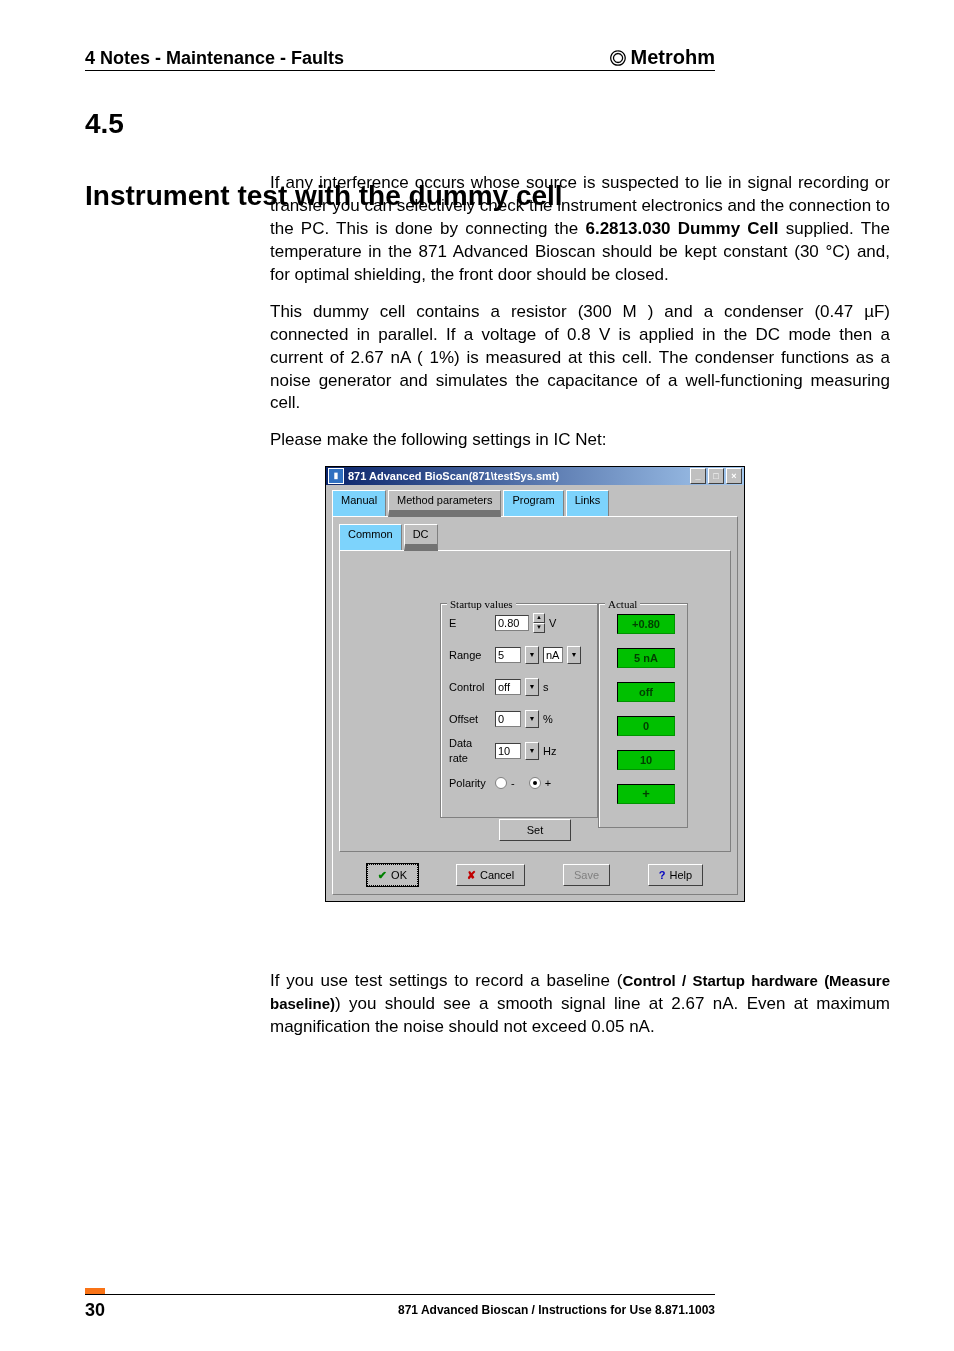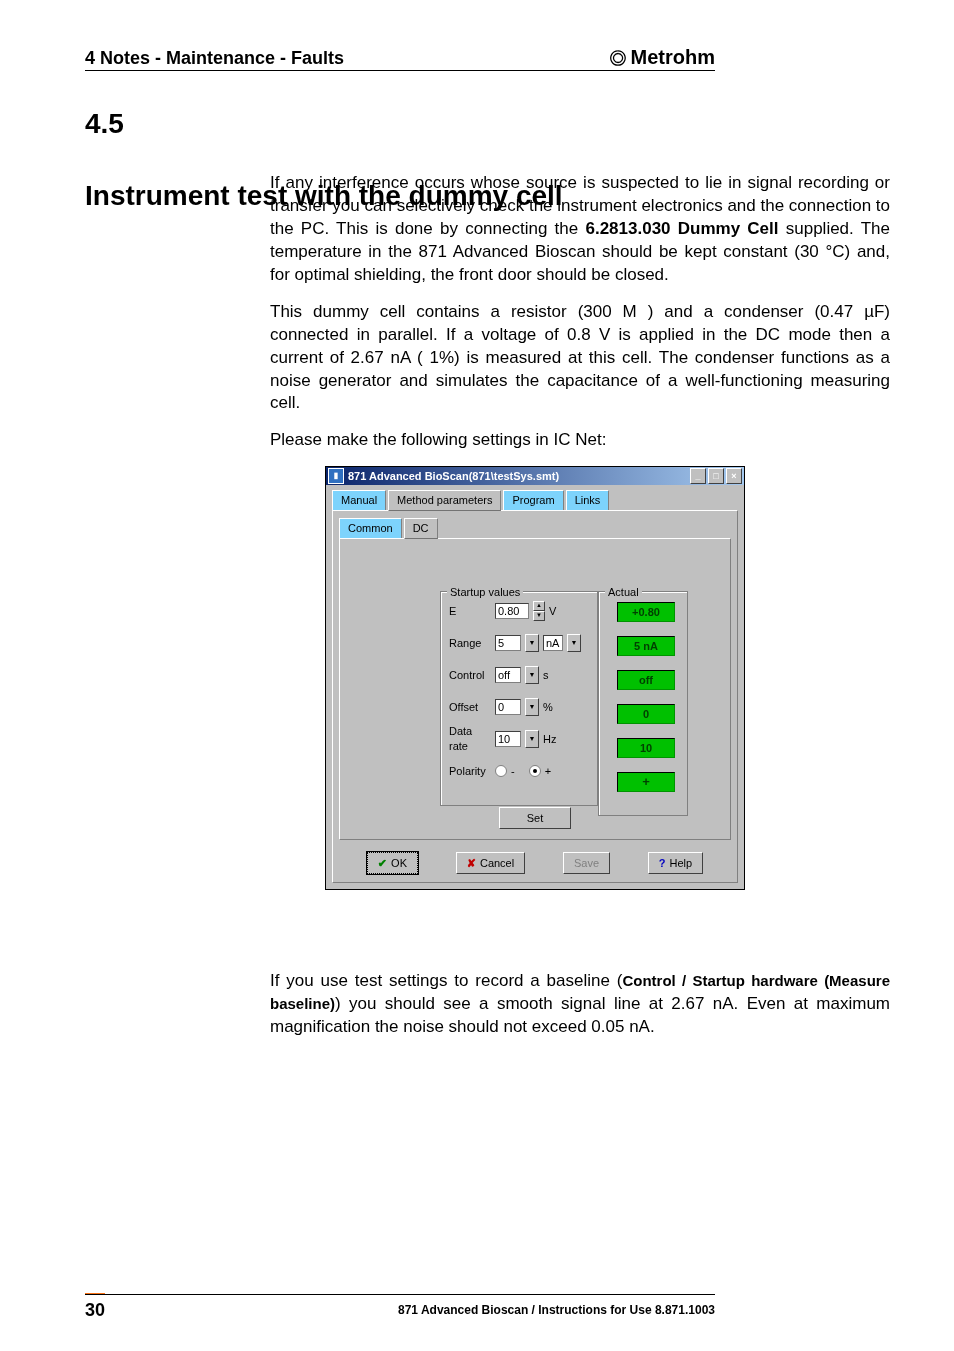--- a/index.html
+++ b/index.html
@@ -120,21 +120,21 @@
     border: 1px solid #808080;
     border-bottom: none;
     border-top-color:#fff; border-left-color:#fff;
     padding: 2px 8px;
     margin-right: 2px;
     position: relative;
     top: 1px;
   }
   .tab.active {
     background: #c0c0c0;
-    border-bottom: 1px solid #737373;
+    border-bottom: 7px solid #737373;
     z-index: 2;
   }
   .tabpanel {
     margin: 0 6px 6px 6px;
     border: 1px solid #808080;
     border-top-color:#fff; border-left-color:#fff;
     background: #c0c0c0;
     min-height: 340px;
     position: relative;
   }
@@ -155,20 +155,21 @@
     border: 1px solid #808080;
     box-shadow: inset 1px 1px 0 #fff;
     padding: 10px 8px 8px 8px;
   }
   .group-title {
     position: absolute;
     top: -7px; left: 6px;
     background: #c0c0c0;
     padding: 0 3px;
     font-size: 11px;
+    font-family: Liberation Serif, serif;
   }
   .startup-group {
     top: 52px; left: 100px; width: 140px; height: 195px;
   }
   .actual-group {
     top: 52px; left: 258px; width: 72px; height: 205px;
   }
   .row {
     display: flex;
     align-items: center;
@@ -256,21 +257,21 @@
     text-align: justify;
   }
   .para-after b { font-weight: 700; font-size: 15px; }
 
   .footer-num {
     position: absolute;
     bottom: 30px;
     left: 85px;
     font-weight: 700;
     font-size: 18px;
-    border-top: 1px solid #f97316;
+    border-top: 6px solid #f97316;
     padding-top: 6px;
     text-align: right;
   }
   .footer-right {
     position: absolute;
     bottom: 34px;
     right: 60px;
     font-weight: 700;
     font-size: 12px;
   }

